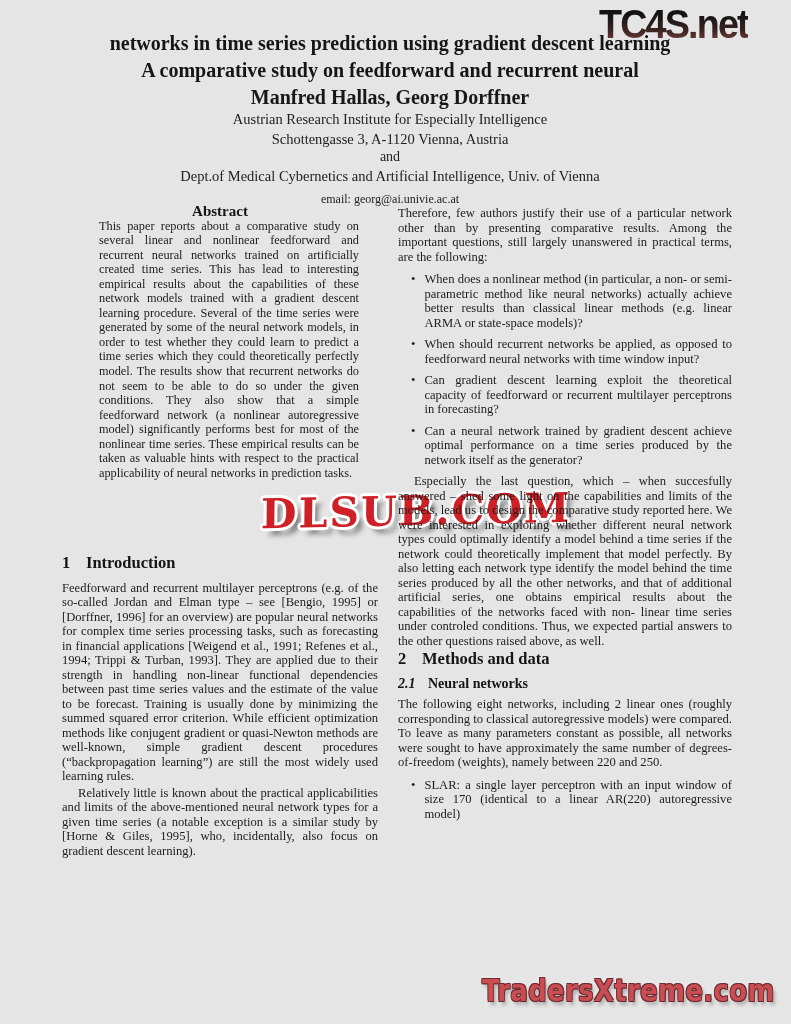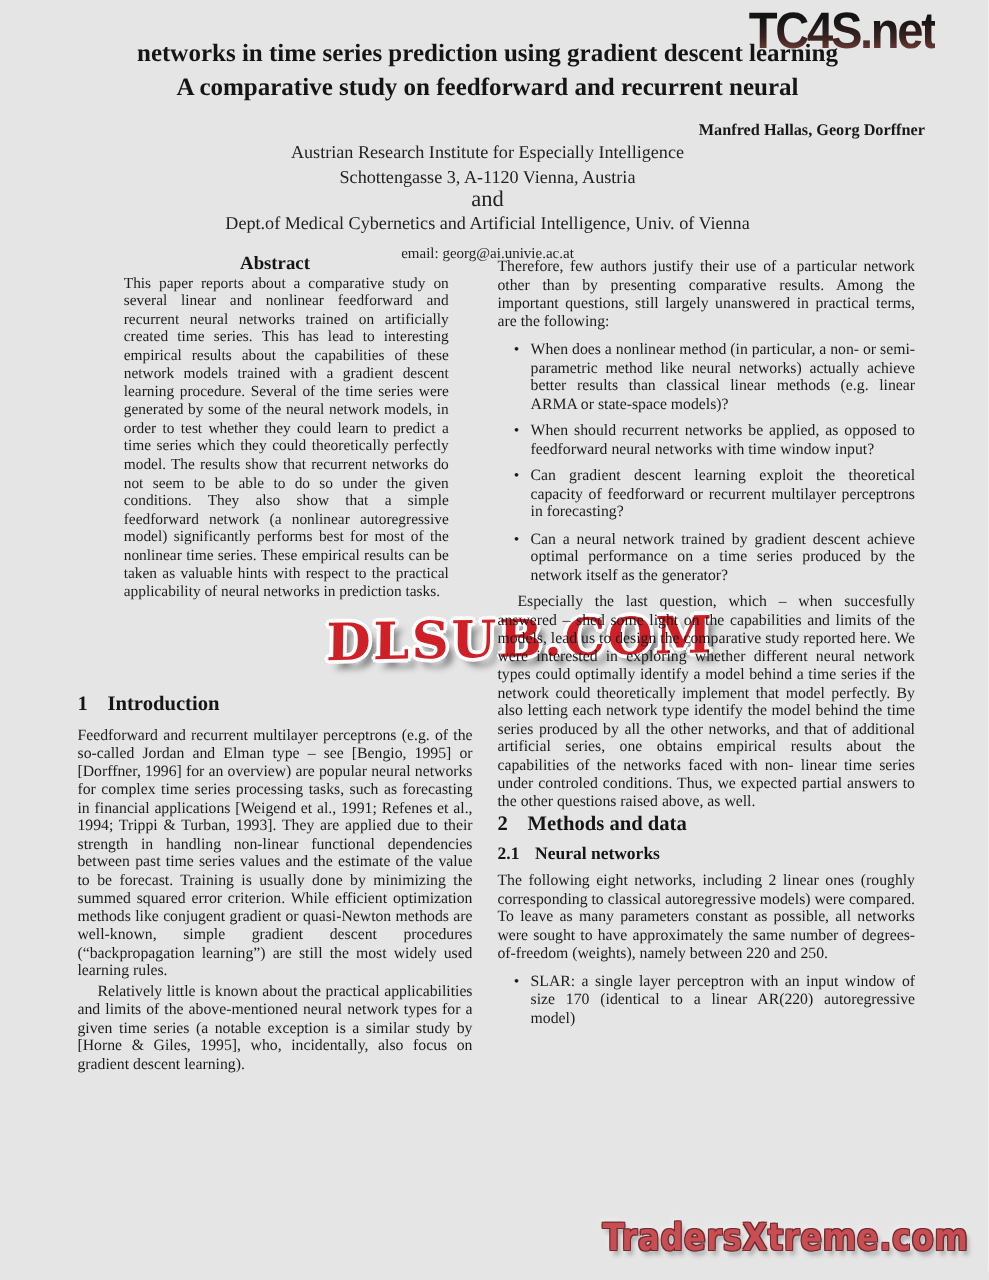--- a/index.html
+++ b/index.html
@@ -50,36 +50,36 @@
       -3px -3px 4px rgba(235,235,235,1);
     white-space:nowrap;
   }
 
   
   .header{
     position:absolute;left:40px;top:30px;width:700px;
     text-align:center;
   }
   .title{font-weight:bold;font-size:20px;line-height:27px;color:#151515;}
-  .authors{font-weight:bold;font-size:13px;margin-top:12px;color:#181818;text-align:right;}
+  .authors{font-weight:bold;font-size:20px;margin-top:2px;color:#181818;}
   .affil{font-size:14.5px;line-height:17.5px;margin-top:2px;color:#222;}
-  .and-line{font-size:18px;line-height:17.5px;color:#222;}
+  .and-line{font-size:14px;line-height:17.5px;color:#222;}
   .email{font-size:12px;margin-top:7px;color:#222;}
 
   
   .col{position:absolute;font-size:12.6px;line-height:14.5px;text-align:justify;}
   .abstract-sec{left:62px;top:204px;width:316px;}
   .abstract-head{font-weight:bold;font-size:15px;text-align:center;color:#151515;}
   .abstract-body{margin:0 18px 0 37px;width:260px;font-size:12.3px;line-height:14.55px;}
 
   .intro-sec{left:62px;top:556px;width:316px;}
   .sec-head{font-weight:bold;font-size:16.5px;color:#151515;text-align:left;margin:0 0 10px 0;}
   .sec-head .num{display:inline-block;min-width:24px;}
   .subsec-head{font-weight:bold;font-size:14px;color:#151515;text-align:left;margin:10px 0 6px 0;}
-  .subsec-head .num{display:inline-block;min-width:30px;}
+  .subsec-head .num{display:inline-block;min-width:30px;font-style:italic;}
   .para{margin:0 0 2px 0;}
   .para.indent{text-indent:16px;}
 
   .right-col{left:398px;top:206px;width:334px;}
 
   .bullets{margin:8px 0 4px 0;}
   .bullet-item{display:flex;gap:9px;margin:7px 0 7px 13px;}
   .bullet-dot{flex:none;line-height:14.5px;}
   .bullet-text{text-align:justify;flex:1;}
 </style>

